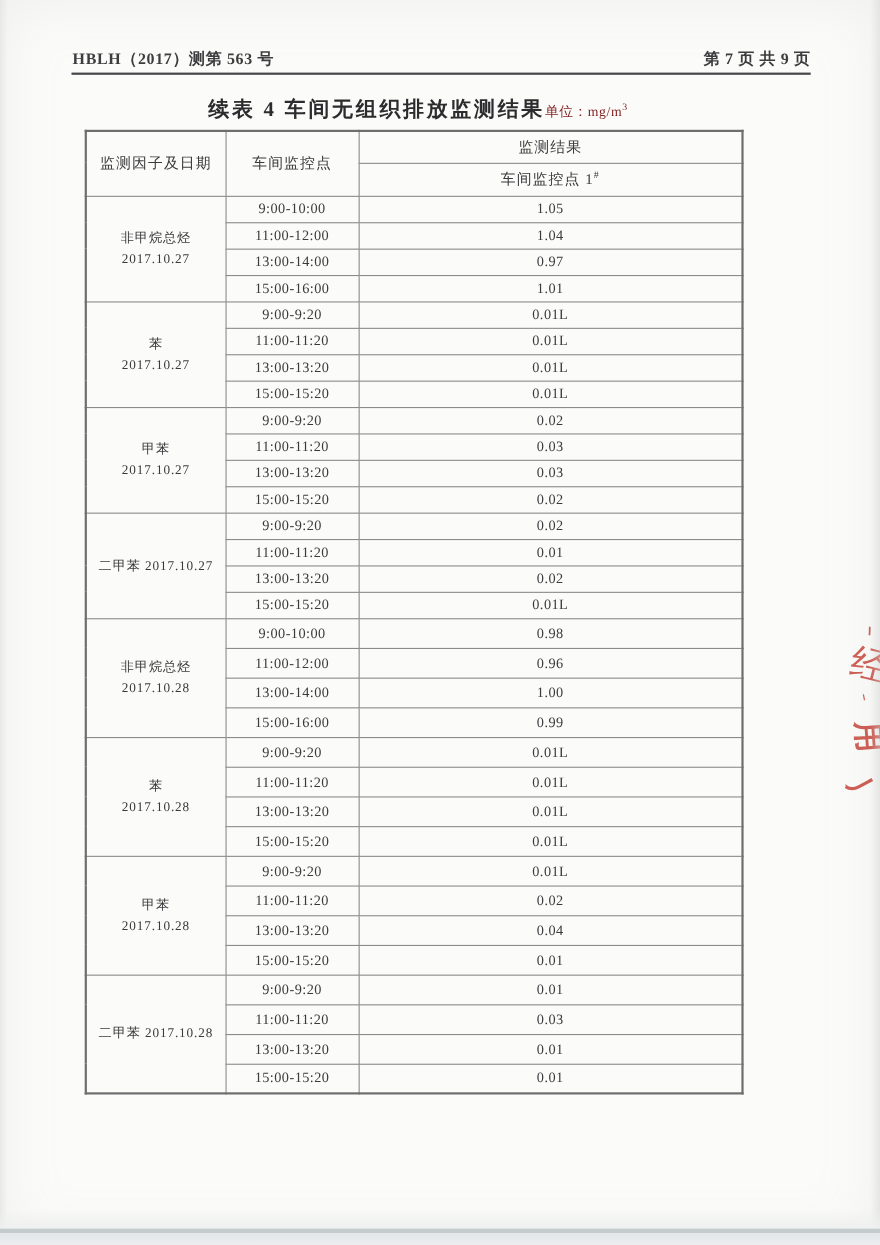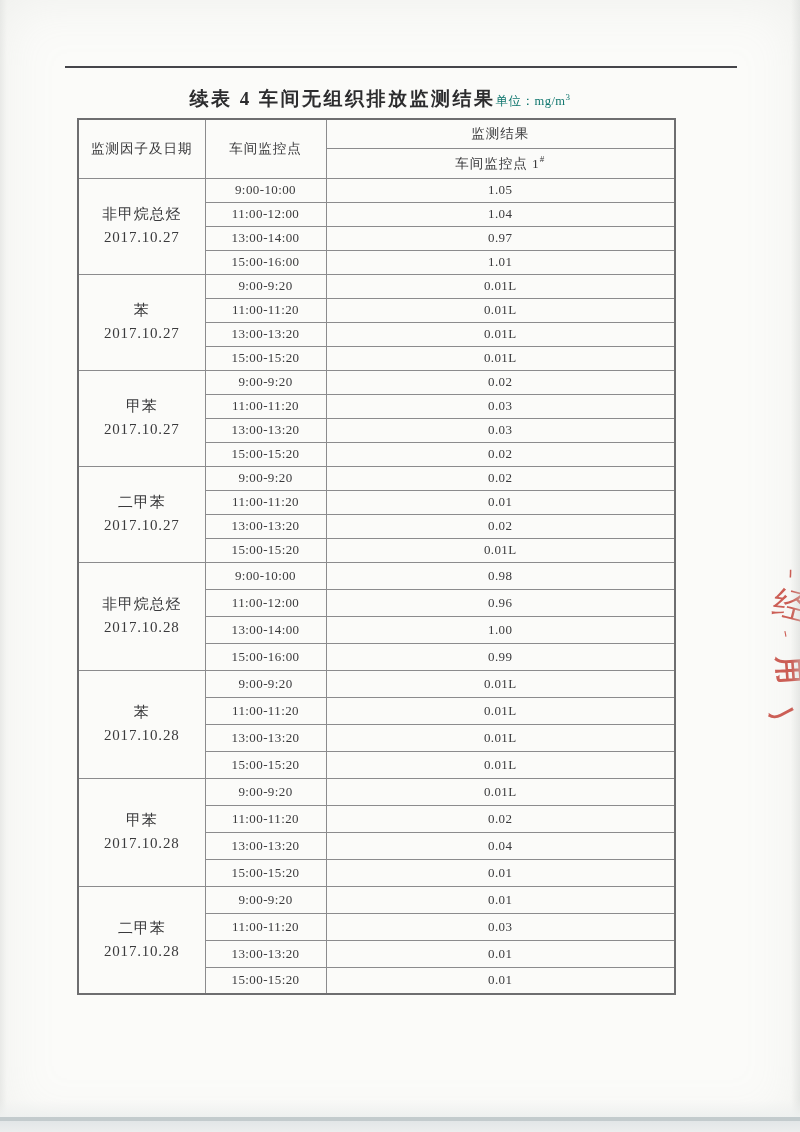--- a/index.html
+++ b/index.html
@@ -22,40 +22,40 @@
   .header-rule {
     position:absolute; top:66px; left:65px; width:672px; height:2px;
     background:#45454a;
   }
   
   .title-row {
     position:absolute; top:86px; left:0; width:760px;
     display:flex; justify-content:center; align-items:baseline; 
   }
   .doc-title { font-size:19px; font-weight:bold; color:#2c2c2e; letter-spacing:2.5px; }
-  .unit { font-size:12.5px; color:#0f766e; letter-spacing:0.5px; }
+  .unit { font-size:12.5px; color:#7f1d1d; letter-spacing:0.5px; }
   .unit sup { font-size:9px; }
   
   table.monitor {
     position:absolute; top:118px; left:77px; width:597px;
     border-collapse:collapse; table-layout:fixed;
     border:2px solid #6e6e70;
   }
   .monitor th, .monitor td {
     border:1px solid #8b8b8d;
     text-align:center; vertical-align:middle;
     font-weight:normal; color:#3a3a3c;
   }
   .monitor th { font-size:13.5px; letter-spacing:1px; }
   .monitor td { font-size:13px; letter-spacing:0.4px; }
   tr.hr1 { height:29px; }
   tr.hr2 { height:30px;padding-left:32px; }
   tr.ra  { height:24px; }
   tr.rb  { height:27px; }
-  td.factor { font-size:15px; letter-spacing:0.8px; line-height:1.55; }
+  td.factor { font-size:12px; letter-spacing:0.8px; line-height:1.55; }
   th sup { font-size:9px; }
   
   .stamp { position:absolute; color:#c64a40; opacity:0.88; line-height:1; }
   .frag-0 { left:781px; top:567px; font-size:18px; transform:rotate(38deg); }
   .frag-1 { left:773px; top:589px; font-size:34px; transform:rotate(14deg); }
   .frag-2 { left:779px; top:629px; font-size:13px; transform:rotate(25deg); }
   .frag-3 { left:774px; top:656px; font-size:28px; transform:rotate(86deg); font-weight:bold; }
   .frag-4 { left:770px; top:706px; font-size:26px; transform:rotate(62deg); font-weight:bold; }
   
   .scan-bottom-paper {
@@ -77,20 +77,24 @@
   .scan-left {
     position:absolute; left:0; top:0; width:7px; height:1132px;
     background:linear-gradient(to left, rgba(208,210,208,0), rgba(210,212,210,0.35));
   }
 </style>
 </head>
 <body>
 
 <div class="page">
 
+  <div class="doc-header">
+    <span>HBLH（2017）测第 563 号</span>
+    <span>第 7 页  共 9 页</span>
+  </div>
   <div class="header-rule"></div>
 
   <div class="title-row">
     <span class="doc-title">续表 4 车间无组织排放监测结果</span>
     <span class="unit"><span>单位：mg/m</span><sup>3</sup></span>
   </div>
 
   <table class="monitor">
     <colgroup>
         <col style="width:127px">

